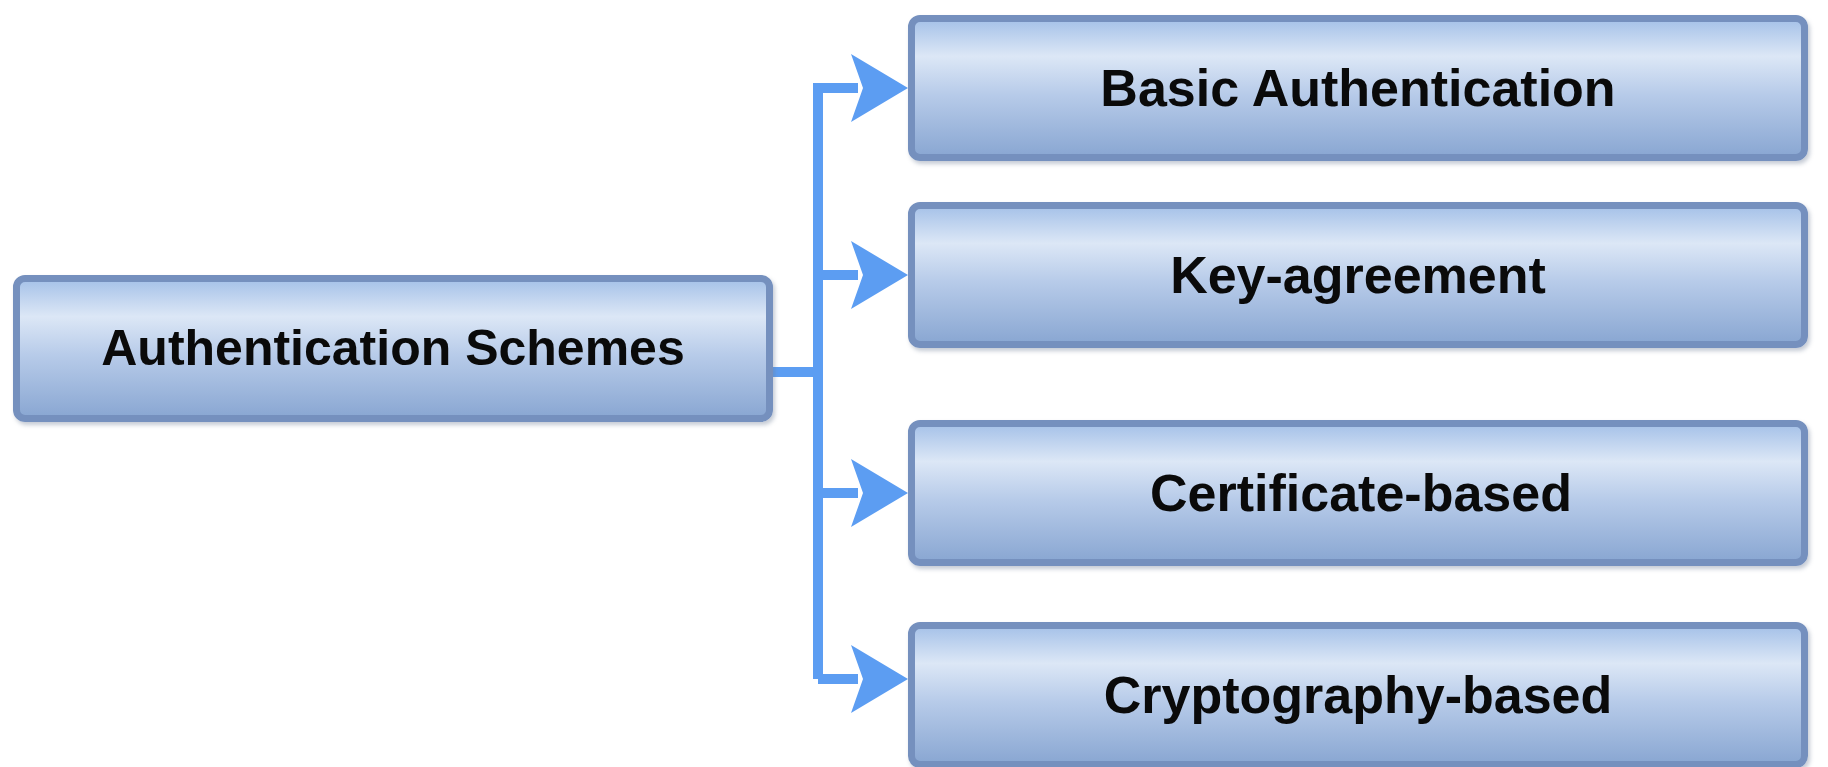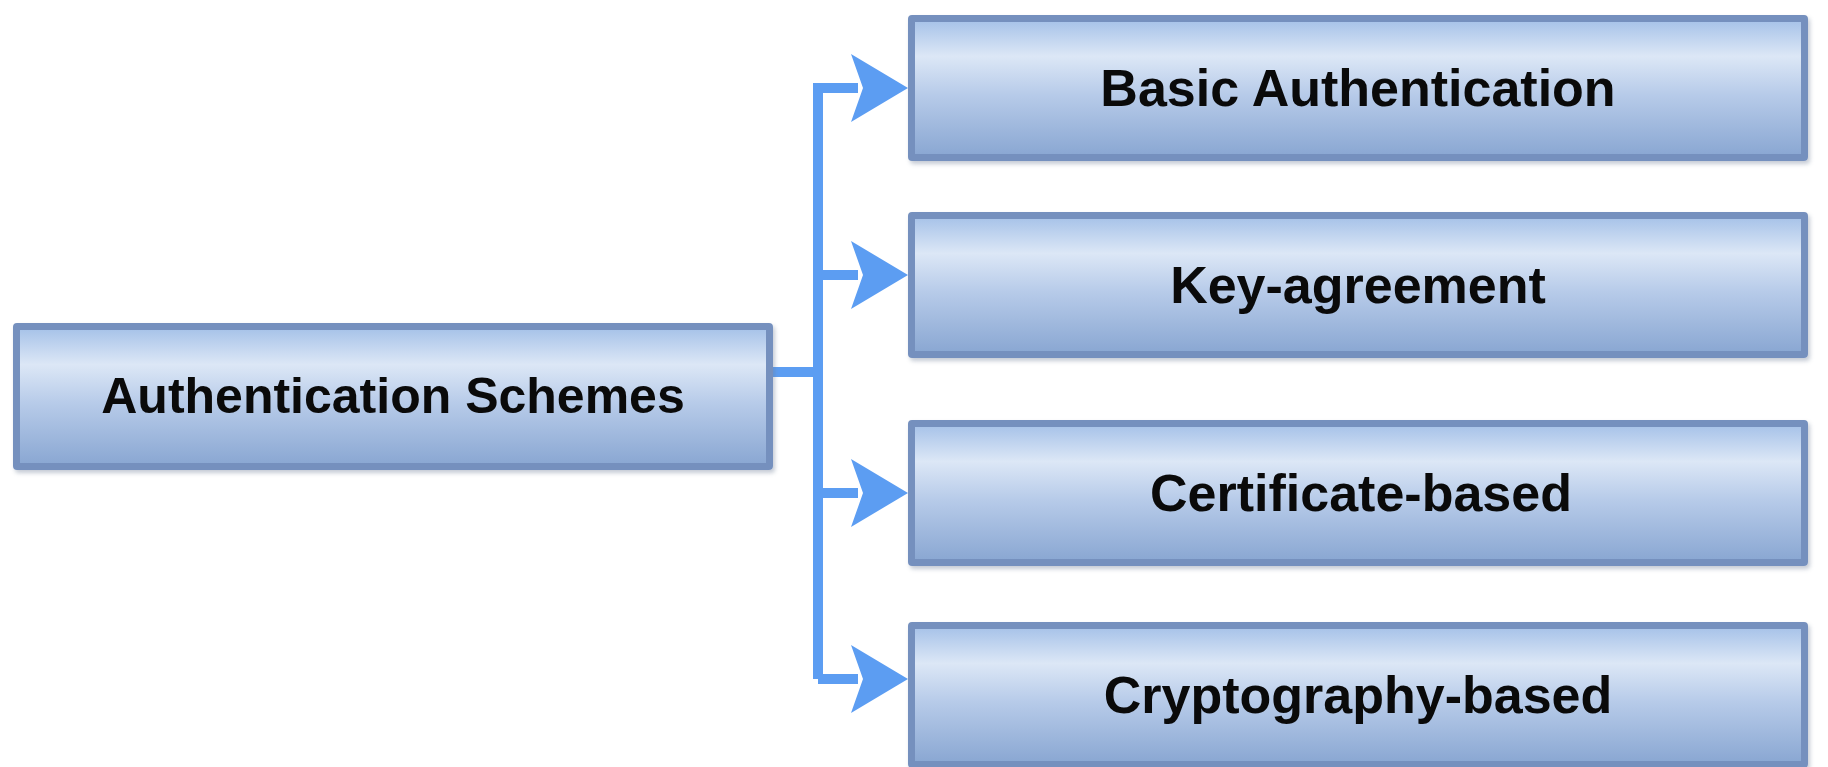--- a/index.html
+++ b/index.html
@@ -38,50 +38,50 @@
     stroke-linejoin:miter;
   }
   .connectors .head{
     fill:var(--connector);
     stroke:none;
   }
   .node{
     position:absolute;
     box-sizing:border-box;
     border:7px solid var(--box-border);
-    border-radius:4px;
+    border-radius:12px;
     background:linear-gradient(to bottom,
       var(--box-grad-top) 0%,
       var(--box-grad-light) 26%,
       var(--box-grad-mid) 55%,
       var(--box-grad-bottom) 100%);
     box-shadow:2px 3px 4px rgba(110,125,150,0.4);
     display:flex;
     align-items:center;
     justify-content:center;
     text-align:center;
   }
   .node .label{
     font-weight:700;
     color:var(--text);
     line-height:1.05;
     white-space:nowrap;
   }
   .node.root{
     left:13px; top:275px;
-    width:760px; height:147px;margin-top:48px;
+    width:760px; height:147px;
   }
   .node.root .label{ font-size:50px; }
   .node.child{
     left:908px;
     width:900px; height:146px;
   }
   .node.child .label{ font-size:52px; }
   .node.child-0{ top:15px;  }
-  .node.child-1{ top:202px;margin-top:10px; }
+  .node.child-1{ top:202px; }
   .node.child-2{ top:420px;padding-left:6px; }
   .node.child-3{ top:606px;margin-top:16px; }
 </style>
 </head>
 <body>
 
 <div class="canvas">
 
   <svg class="connectors" viewBox="0 0 1828 767" xmlns="http://www.w3.org/2000/svg">
 

